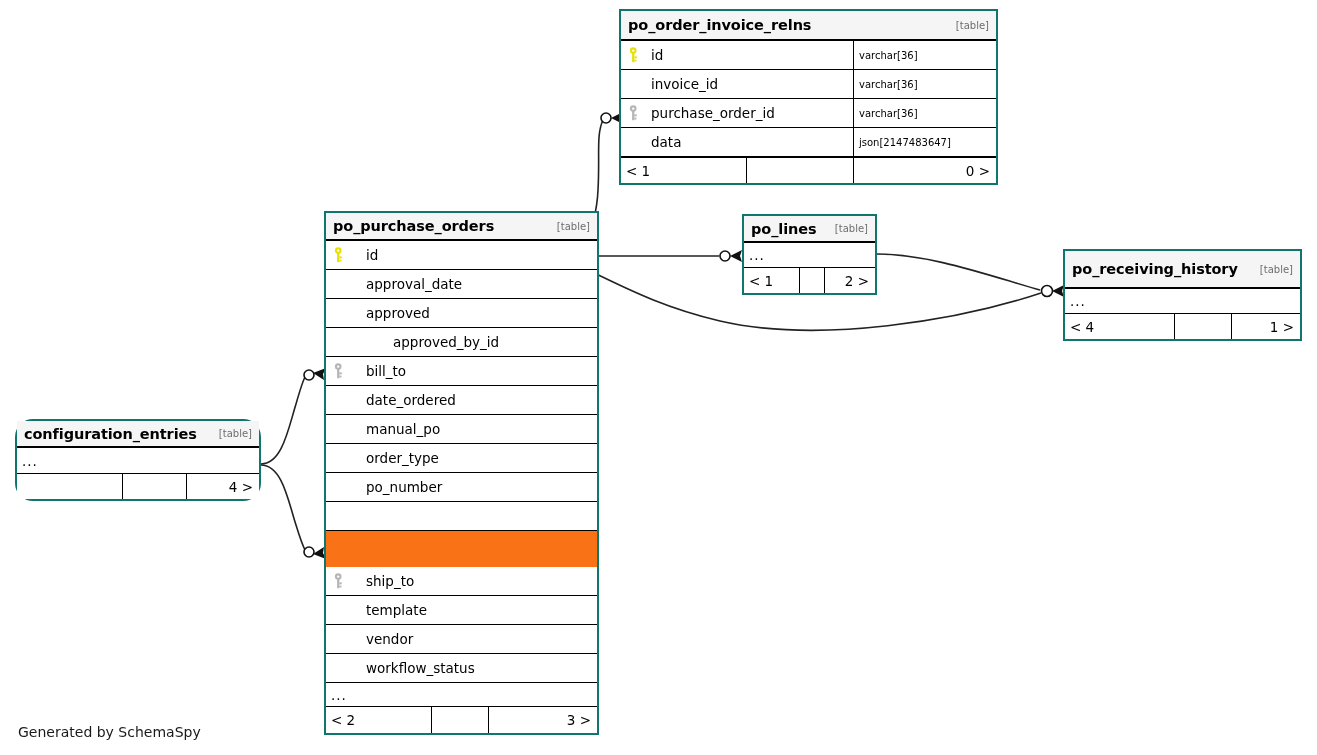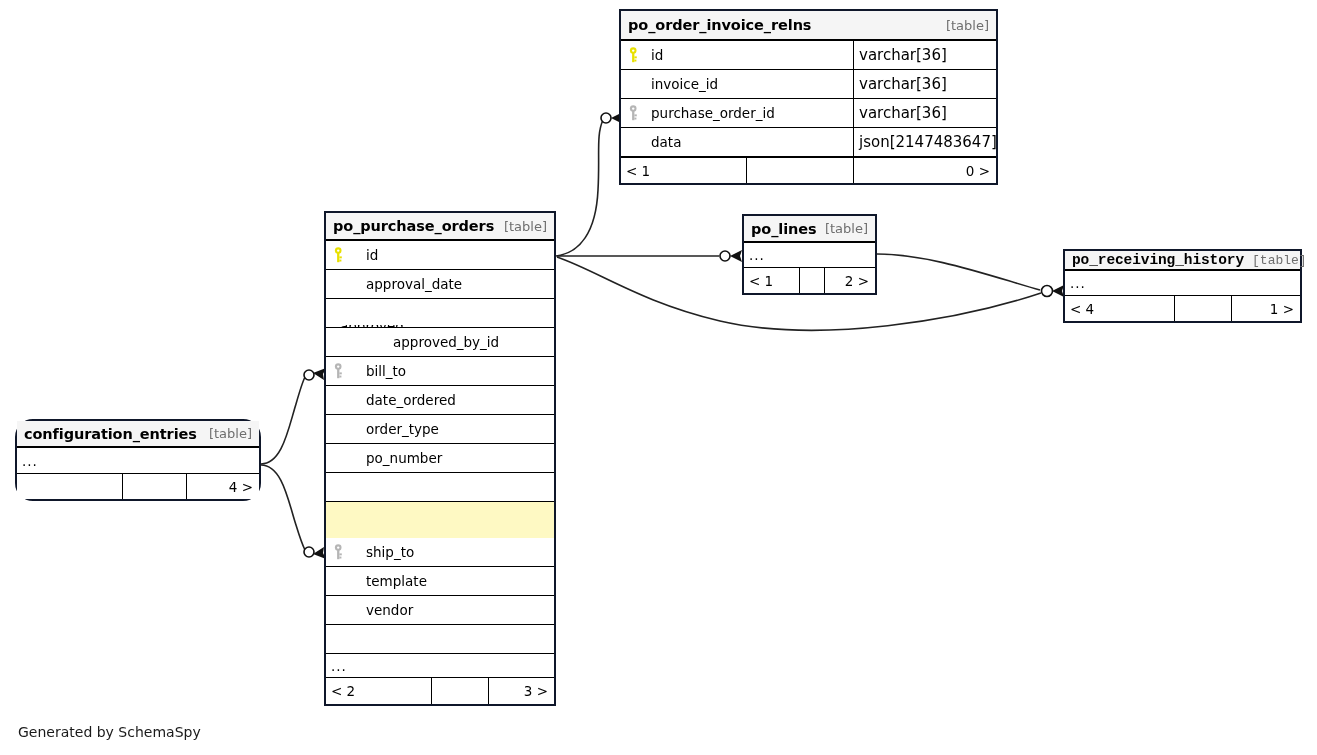--- a/index.html
+++ b/index.html
@@ -42,41 +42,41 @@
   }
   #edges .arrow {
     fill: #111111;
     stroke: none;
   }
 
   
   .table-node {
     position: absolute;
     box-sizing: border-box;
-    border: 2px solid #0f172a;
-    background: #fef9c3;
+    border: 2px solid #0f766e;
+    background: #f97316;
   }
   .t-header {
     box-sizing: border-box;
     background: #f5f5f5;
     border-bottom: 2px solid #000000;
     padding: 0 7px;
     display: flex;
     align-items: center;
     justify-content: space-between;
     white-space: nowrap;
   }
   .t-name {
     font-weight: bold;
     font-size: 14.5px;
     color: #000000;
     letter-spacing: -0.1px;
   }
   .t-kind {
-    font-size: 13px;
+    font-size: 10px;
     color: #6e6e6e;
     padding-left: 8px;
   }
   .t-row {
     box-sizing: border-box;
     display: flex;
     align-items: stretch;
     border-bottom: 1.5px solid #000000;
     background: #ffffff;
   }
@@ -98,21 +98,21 @@
     font-size: 13.5px;
     padding-left: 4px;
     white-space: nowrap;
     overflow: hidden;
   }
   .c-type {
     box-sizing: border-box;
     flex: 0 0 auto;
     display: flex;
     align-items: center;
-    font-size: 15px;
+    font-size: 10px;
     padding-left: 5px;
     padding-right: 4px;
     border-left: 1.5px solid #000000;
     white-space: nowrap;
   }
 
   
   .t-ellipsis {
     box-sizing: border-box;
     display: flex;
@@ -244,21 +244,21 @@
       <span class="c-type" style="width:143px;">json[2147483647]</span>
     </div>
 
     <div class="t-footer" style="height:26px;">
       <span class="f-cell f-left" style="width:125px;">&lt; 1</span>
       <span class="f-cell f-mid" style="width:108px;"></span>
       <span class="f-cell f-right" style="flex:1 1 auto;">0 &gt;</span>
     </div>
   </div>
 
-  <div class="table-node" style="left:324px; top:211px; width:232px;">
+  <div class="table-node" style="left:324px; top:211px; width:275px;">
     <div class="t-header" style="height:28px;">
       <span class="t-name">po_purchase_orders</span>
       <span class="t-kind">[table]</span>
     </div>
 
     <div class="t-row" style="height:29px;">
       <span class="c-key">
         <svg class="key-icon" width="11" height="16" viewBox="0 0 11 16" aria-hidden="true">
           <circle cx="4.2" cy="3.6" r="3.3" fill="#e8e000"></circle>
           <circle cx="4.2" cy="3.6" r="1.2" fill="#ffffff"></circle>
@@ -268,21 +268,21 @@
         </svg>
       </span>
       <span class="c-colname" style="padding-left:14px;">id</span>
     </div>
 
     <div class="t-row" style="height:29px;">
       <span class="c-key"></span>
       <span class="c-colname" style="padding-left:14px;">approval_date</span>
     </div>
 
-    <div class="t-row" style="height:29px;flex-direction:column;">
+    <div class="t-row" style="height:29px;">
       <span class="c-key"></span>
       <span class="c-colname" style="padding-left:14px;">approved</span>
     </div>
 
     <div class="t-row" style="height:29px;padding-left:27px;">
       <span class="c-key"></span>
       <span class="c-colname" style="padding-left:14px;">approved_by_id</span>
     </div>
 
     <div class="t-row" style="height:29px;">
@@ -296,20 +296,24 @@
         </svg>
       </span>
       <span class="c-colname" style="padding-left:14px;">bill_to</span>
     </div>
 
     <div class="t-row" style="height:29px;">
       <span class="c-key"></span>
       <span class="c-colname" style="padding-left:14px;">date_ordered</span>
     </div>
 
+    <div class="t-row" style="height:29px;">
+      <span class="c-key"></span>
+      <span class="c-colname" style="padding-left:14px;">manual_po</span>
+    </div>
 
     <div class="t-row" style="height:29px;">
       <span class="c-key"></span>
       <span class="c-colname" style="padding-left:14px;">order_type</span>
     </div>
 
     <div class="t-row" style="height:29px;">
       <span class="c-key"></span>
       <span class="c-colname" style="padding-left:14px;">po_number</span>
     </div>
@@ -336,20 +340,21 @@
       <span class="c-colname" style="padding-left:14px;">template</span>
     </div>
 
     <div class="t-row" style="height:29px;">
       <span class="c-key"></span>
       <span class="c-colname" style="padding-left:14px;">vendor</span>
     </div>
 
     <div class="t-row" style="height:29px;">
       <span class="c-key"></span>
+      <span class="c-colname" style="padding-left:14px;">workflow_status</span>
     </div>
 
     <div class="t-ellipsis" style="height:24px;">...</div>
 
     <div class="t-footer" style="height:26px; border-top:none;">
       <span class="f-cell f-left" style="width:105px;">&lt; 2</span>
       <span class="f-cell f-mid" style="width:58px;"></span>
       <span class="f-cell f-right" style="flex:1 1 auto;">3 &gt;</span>
     </div>
   </div>
@@ -363,21 +368,21 @@
     <div class="t-ellipsis" style="height:25px;">...</div>
 
     <div class="t-footer" style="height:25px; border-top:none;">
       <span class="f-cell f-left" style="width:55px;">&lt; 1</span>
       <span class="f-cell f-mid" style="width:26px;"></span>
       <span class="f-cell f-right" style="flex:1 1 auto;">2 &gt;</span>
     </div>
   </div>
 
   <div class="table-node" style="left:1063px; top:249px; width:239px;">
-    <div class="t-header" style="height:20px;font-family:Liberation Mono, monospace;">
+    <div class="t-header" style="height:38px;">
       <span class="t-name">po_receiving_history</span>
       <span class="t-kind">[table]</span>
     </div>
 
     <div class="t-ellipsis" style="height:25px;">...</div>
 
     <div class="t-footer" style="height:25px; border-top:none;">
       <span class="f-cell f-left" style="width:109px;">&lt; 4</span>
       <span class="f-cell f-mid" style="width:58px;"></span>
       <span class="f-cell f-right" style="flex:1 1 auto;">1 &gt;</span>

